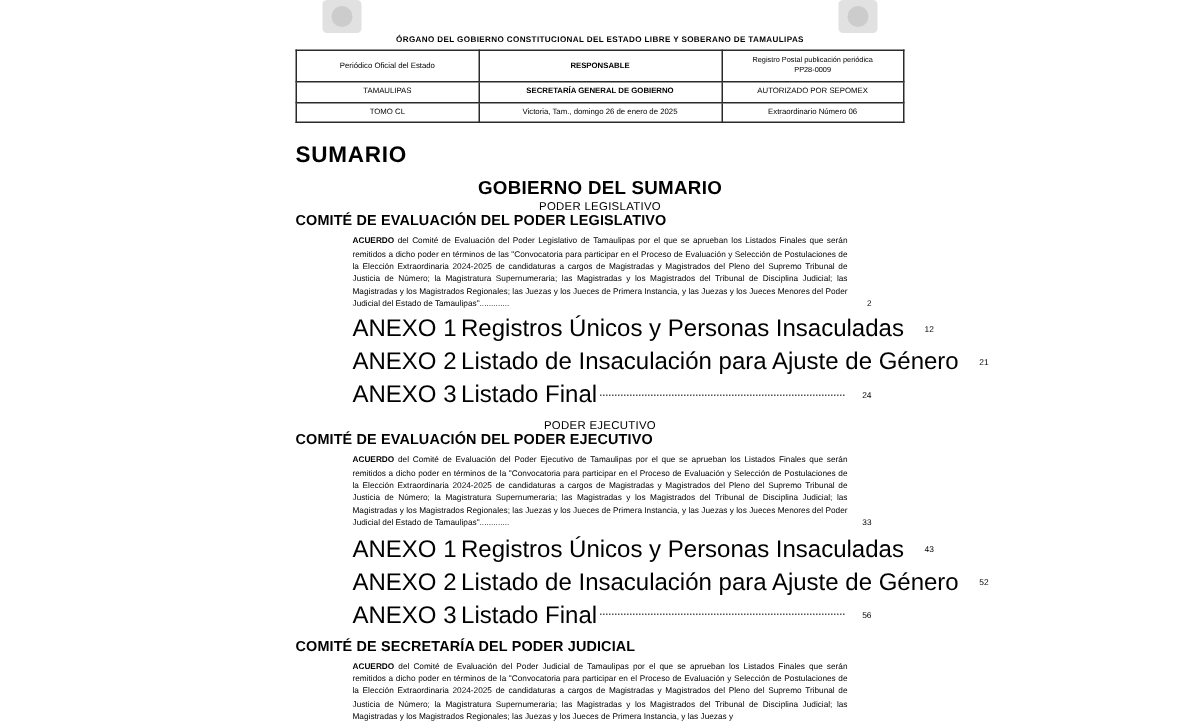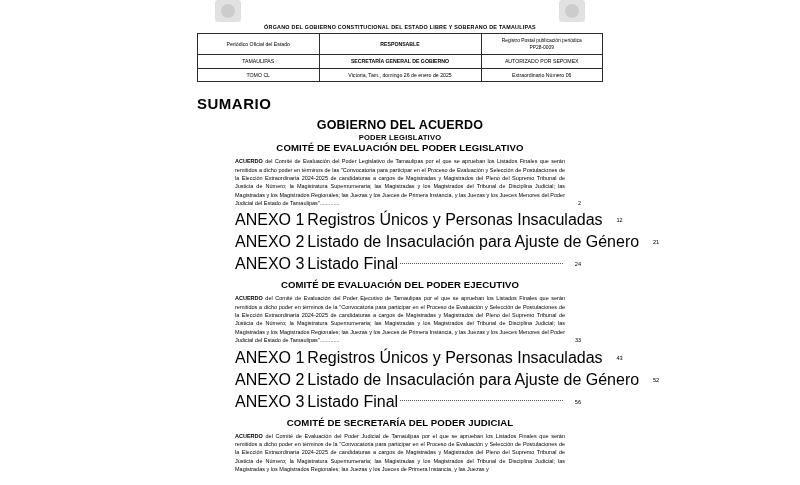--- a/index.html
+++ b/index.html
@@ -91,25 +91,24 @@
   .gob-estado {
     text-align: center;
     font-size: 12.5px;
     font-weight: bold;
     letter-spacing: .2px;
     margin-bottom: 1px;
   }
   .poder {
     text-align: center;
     font-size: 7.6px;
-    font-weight: bold;
+    font-weight: normal;
     letter-spacing: .2px;
   }
   .comite {
-    text-align: center;
     font-size: 9.6px;
     font-weight: bold;
     letter-spacing: .1px;
     margin-bottom: 4px;
   }
   .section { margin-top: 6px; }
   
   .entry {
     display: flex;
     align-items: flex-start;
@@ -192,21 +191,21 @@
         </tr>
         <tr>
           <td>TOMO CL</td>
           <td>Victoria, Tam., domingo 26 de enero de 2025</td>
           <td>Extraordinario Número 06</td>
         </tr>
       </tbody>
     </table>
 
     <div class="sumario">SUMARIO</div>
-    <div class="gob-estado">GOBIERNO DEL ACUERDO</div>
+    <div class="gob-estado">GOBIERNO DEL SUMARIO</div>
 
     <div>
       <div class="poder">PODER LEGISLATIVO</div>
       <div class="comite">COMITÉ DE EVALUACIÓN DEL PODER LEGISLATIVO</div>
 
       <div class="entry">
         <div class="txt">
           <b>ACUERDO</b>
           <span>del Comité de Evaluación del Poder Legislativo de Tamaulipas por el que se aprueban los Listados Finales que serán remitidos a dicho poder en términos de las "Convocatoria para participar en el Proceso de Evaluación y Selección de Postulaciones de la Elección Extraordinaria 2024-2025 de candidaturas a cargos de Magistradas y Magistrados del Pleno del Supremo Tribunal de Justicia de Número; la Magistratura Supernumeraria; las Magistradas y los Magistrados del Tribunal de Disciplina Judicial; las Magistradas y los Magistrados Regionales; las Juezas y los Jueces de Primera Instancia, y las Juezas y los Jueces Menores del Poder Judicial del Estado de Tamaulipas".............</span>
         </div>
@@ -233,20 +232,21 @@
         <div class="anexo-row">
           <span class="anexo-label">ANEXO 3</span>
           <span class="anexo-label" style="padding-left:3px">Listado Final</span>
           <span class="dots"></span>
           <span class="pg">24</span>
         </div>
       </div>
     </div>
 
     <div class="section">
+      <div class="poder">PODER EJECUTIVO</div>
       <div class="comite">COMITÉ DE EVALUACIÓN DEL PODER EJECUTIVO</div>
 
       <div class="entry">
         <div class="txt">
           <b>ACUERDO</b>
           <span>del Comité de Evaluación del Poder Ejecutivo de Tamaulipas por el que se aprueban los Listados Finales que serán remitidos a dicho poder en términos de la "Convocatoria para participar en el Proceso de Evaluación y Selección de Postulaciones de la Elección Extraordinaria 2024-2025 de candidaturas a cargos de Magistradas y Magistrados del Pleno del Supremo Tribunal de Justicia de Número; la Magistratura Supernumeraria; las Magistradas y los Magistrados del Tribunal de Disciplina Judicial; las Magistradas y los Magistrados Regionales; las Juezas y los Jueces de Primera Instancia, y las Juezas y los Jueces Menores del Poder Judicial del Estado de Tamaulipas".............</span>
         </div>
         <div class="pg">33</div>
       </div>
 

